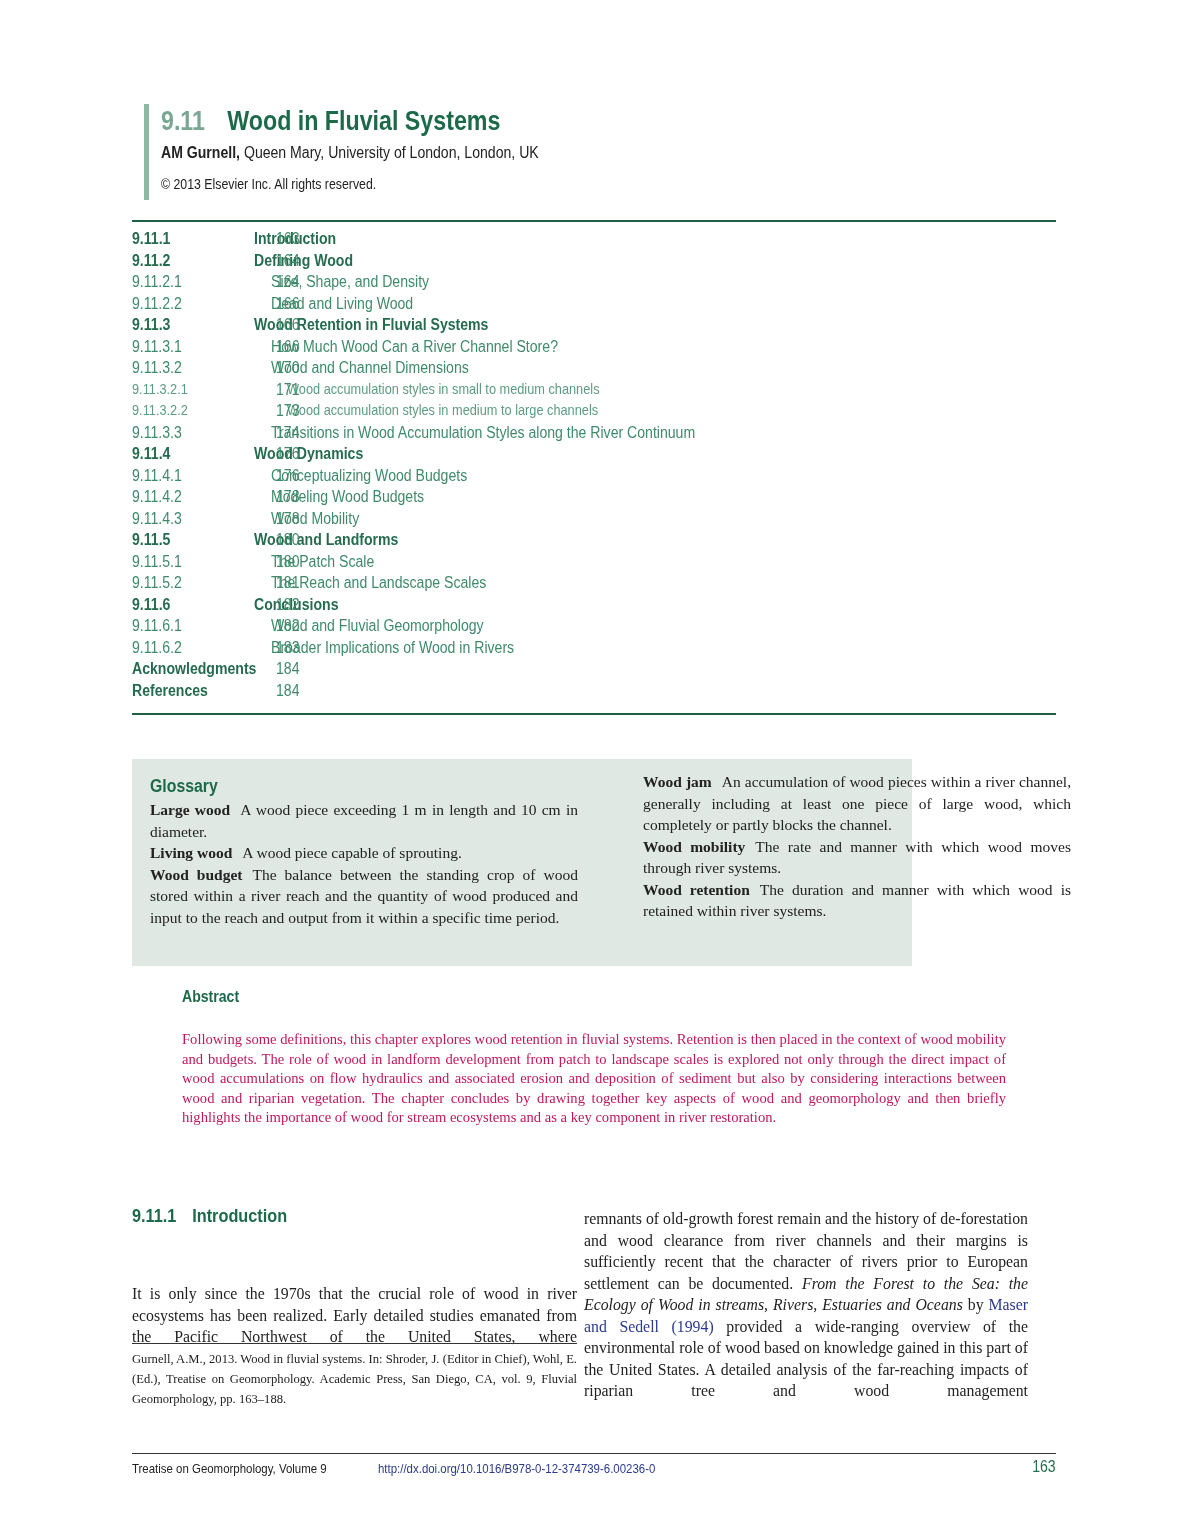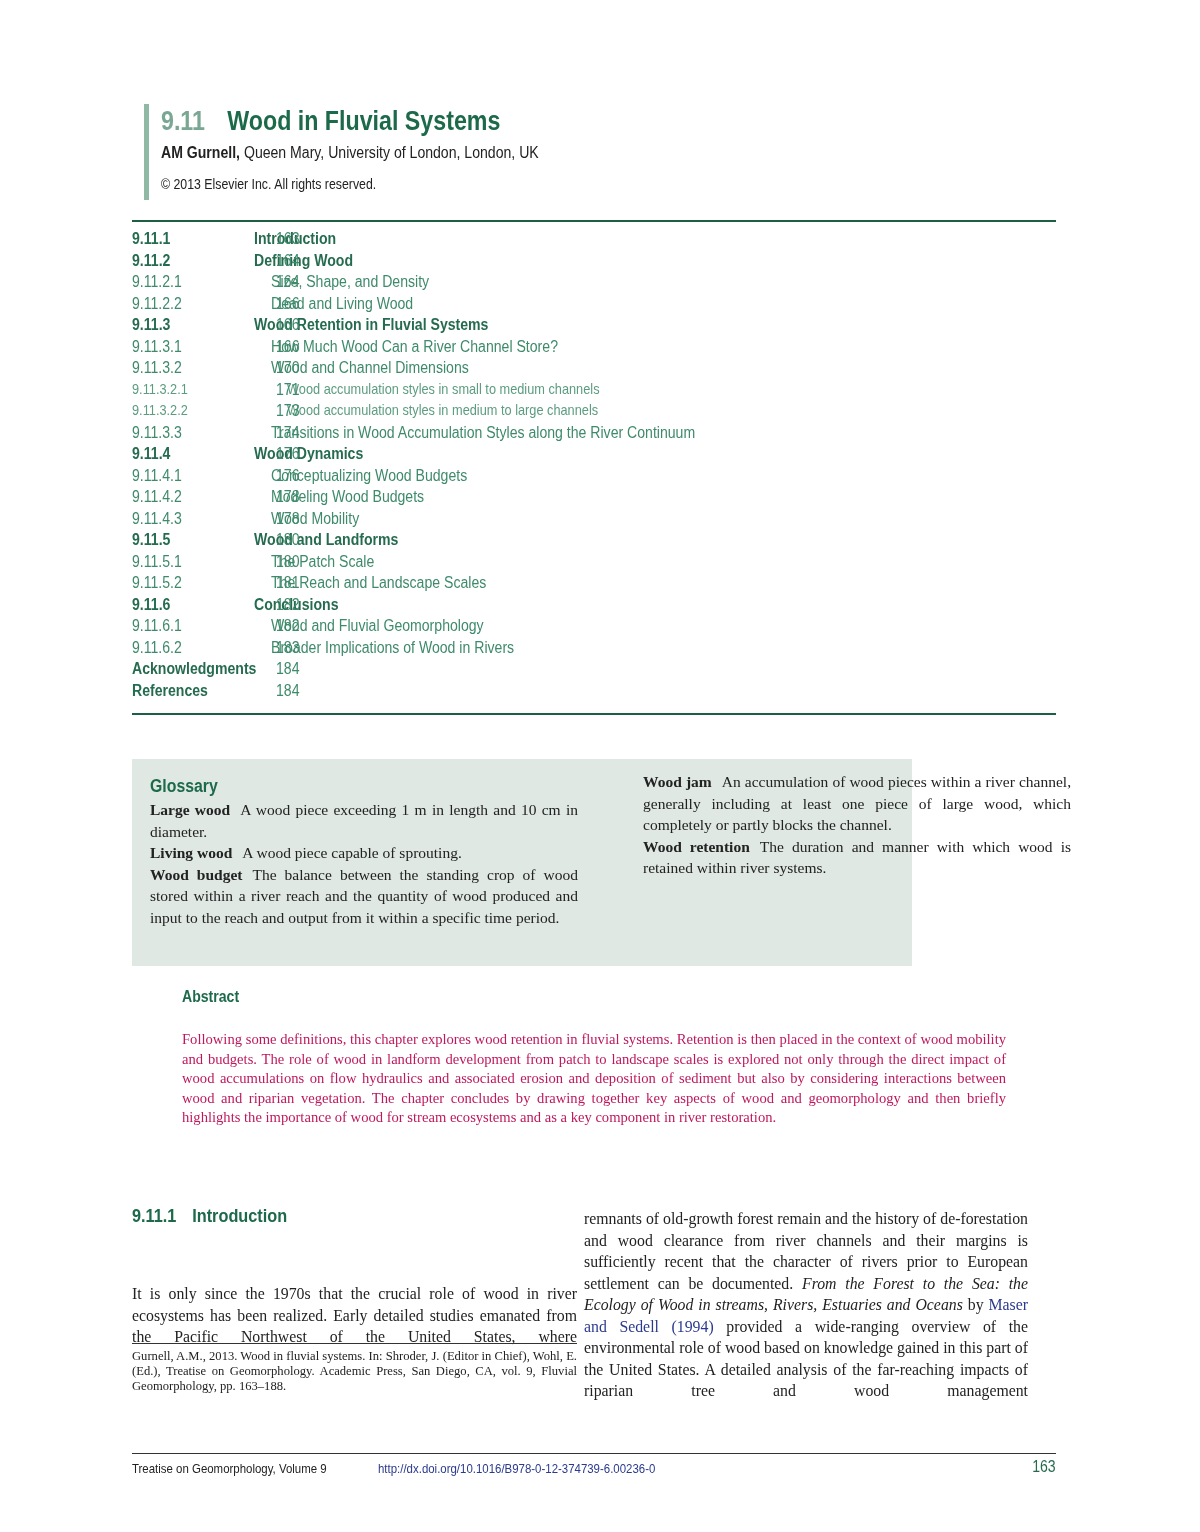--- a/index.html
+++ b/index.html
@@ -37,21 +37,21 @@
 
   
   .abstract-title { position: absolute; left: 182px; top: 988px; font-family: "Liberation Sans", sans-serif; font-weight: bold; font-size: 16px; color: #1d6a4b; transform: scaleX(0.88); transform-origin: left; }
   .abstract-text { position: absolute; left: 182px; top: 1030px; width: 824px; font-family: "Liberation Serif", serif; font-size: 14.6px; line-height: 19.6px; color: #be185d; text-align: justify; }
 
   
   .intro-title { position: absolute; left: 132px; top: 1205px; font-family: "Liberation Sans", sans-serif; font-weight: bold; font-size: 18.5px; color: #1d6a4b; transform: scaleX(0.88); transform-origin: left; white-space: nowrap; }
   .intro-title .sec { margin-right: 18px; }
   .intro-left { position: absolute; left: 132px; top: 1250px; width: 445px; font-family: "Liberation Serif", serif; font-size: 15.8px; line-height: 21.5px; color: #222; text-align: justify; text-align-last: justify; margin-top: 33px; }
   .footnote-rule { position: absolute; left: 132px; top: 1343px; width: 445px; border-top: 1px solid #333; }
-  .footnote { position: absolute; left: 132px; top: 1349px; width: 445px; font-family: "Liberation Serif", serif; font-size: 12.6px; line-height: 15px; color: #222; text-align: justify; }
+  .footnote { position: absolute; left: 132px; top: 1349px; width: 445px; font-family: "Liberation Serif", serif; font-size: 12.6px; line-height: 20px; color: #222; text-align: justify; }
   .intro-right { position: absolute; left: 584px; top: 1208px; width: 444px; font-family: "Liberation Serif", serif; font-size: 15.8px; line-height: 21.5px; color: #222; text-align: justify; text-align-last: justify; }
   .intro-right .ital { font-style: italic; }
   .intro-right .cite { color: #2b3a8e; }
 
   
   .footer-rule { position: absolute; left: 132px; top: 1453px; width: 924px; border-top: 1px solid #333; }
   .footer-left { position: absolute; left: 132px; top: 1461px; font-family: "Liberation Sans", sans-serif; font-size: 13px; color: #222; transform: scaleX(0.88); transform-origin: left; white-space: nowrap; }
   .footer-doi { position: absolute; left: 378px; top: 1461px; font-family: "Liberation Sans", sans-serif; font-size: 13px; color: #2b3a8e; transform: scaleX(0.88); transform-origin: left; white-space: nowrap; }
   .footer-page { position: absolute; right: 144px; top: 1458px; font-family: "Liberation Sans", sans-serif; font-size: 16px; color: #256b4f; transform: scaleX(0.88); transform-origin: right; }
 </style>
@@ -186,20 +186,21 @@
 
   <div class="glossary">
     <div class="gloss-col gloss-left">
       <div class="gloss-title">Glossary</div>
       <div class="gloss-entry"><span class="term">Large wood</span><span>A wood piece exceeding 1 m in length and 10 cm in diameter.</span></div>
       <div class="gloss-entry"><span class="term">Living wood</span><span>A wood piece capable of sprouting.</span></div>
       <div class="gloss-entry"><span class="term">Wood budget</span><span>The balance between the standing crop of wood stored within a river reach and the quantity of wood produced and input to the reach and output from it within a specific time period.</span></div>
     </div>
     <div class="gloss-col gloss-right">
       <div class="gloss-entry"><span class="term">Wood jam</span><span>An accumulation of wood pieces within a river channel, generally including at least one piece of large wood, which completely or partly blocks the channel.</span></div>
+      <div class="gloss-entry"><span class="term">Wood mobility</span><span>The rate and manner with which wood moves through river systems.</span></div>
       <div class="gloss-entry"><span class="term">Wood retention</span><span>The duration and manner with which wood is retained within river systems.</span></div>
     </div>
   </div>
 
   <div class="abstract-title">Abstract</div>
   <div class="abstract-text">Following some definitions, this chapter explores wood retention in fluvial systems. Retention is then placed in the context of wood mobility and budgets. The role of wood in landform development from patch to landscape scales is explored not only through the direct impact of wood accumulations on flow hydraulics and associated erosion and deposition of sediment but also by considering interactions between wood and riparian vegetation. The chapter concludes by drawing together key aspects of wood and geomorphology and then briefly highlights the importance of wood for stream ecosystems and as a key component in river restoration.</div>
 
   <div class="intro-title">
     <span class="sec">9.11.1</span><span>Introduction</span>
   </div>

